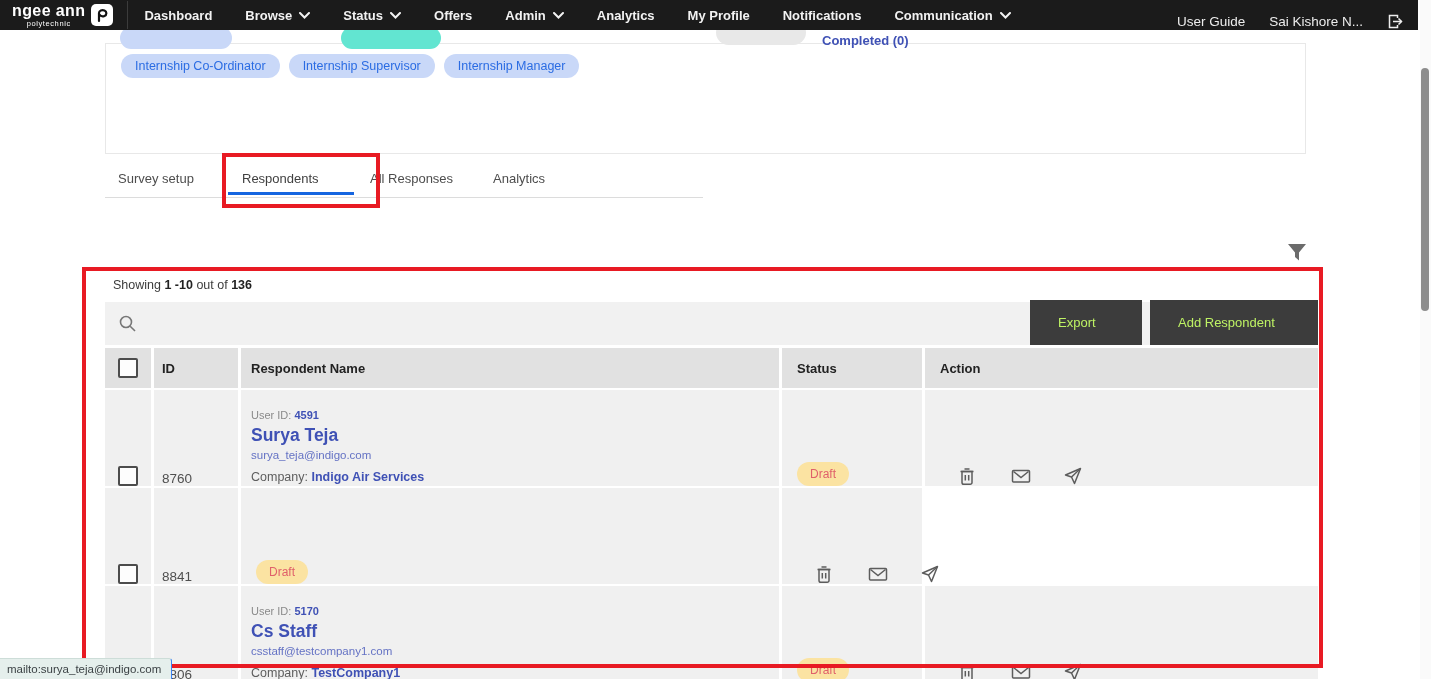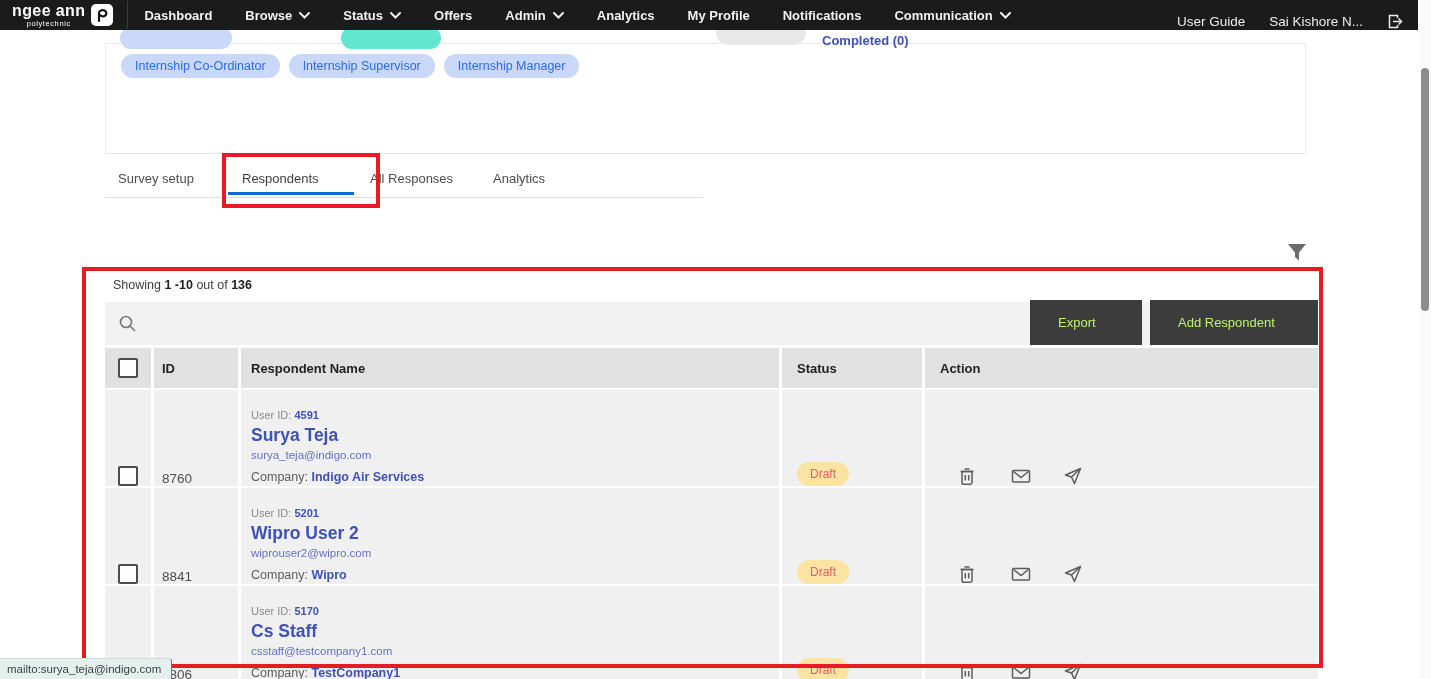--- a/index.html
+++ b/index.html
@@ -287,32 +287,20 @@
       </span>
     </div>
   </div>
     <div class="trow grid-row">
     <div class="cell c-check">
       <span class="checkbox"></span>
     </div>
     <div class="cell c-id">
       <span class="rid">8841</span>
     </div>
-    <div class="cell c-name">
-      <div class="c-name-inner">
-        <div class="uid-line">
-          <span class="lbl-uid">User ID: </span><span class="val uid-val">5201</span>
-        </div>
-        <div class="rname">Wipro User 2</div>
-        <div class="remail">wiprouser2@wipro.com</div>
-        <div class="company-line">
-          <span class="lbl-co">Company: </span><span class="val co-val">Wipro</span>
-        </div>
-      </div>
-    </div>
     <div class="cell c-status">
       <span class="pill">Draft</span>
     </div>
     <div class="cell c-action">
       <span class="icon-btn">
         <svg width="20" height="20" viewBox="0 0 20 20" fill="none" stroke="#5c5c5c" stroke-width="1.5">
           <line x1="3.5" y1="5.5" x2="16.5" y2="5.5"></line>
             <line x1="7.5" y1="3" x2="12.5" y2="3"></line>
           <path d="M5 5.5 h10 v11 a1.8 1.8 0 0 1 -1.8 1.8 h-6.4 a1.8 1.8 0 0 1 -1.8 -1.8 z"></path>
           <line x1="8.3" y1="9" x2="8.3" y2="14.5"></line>

